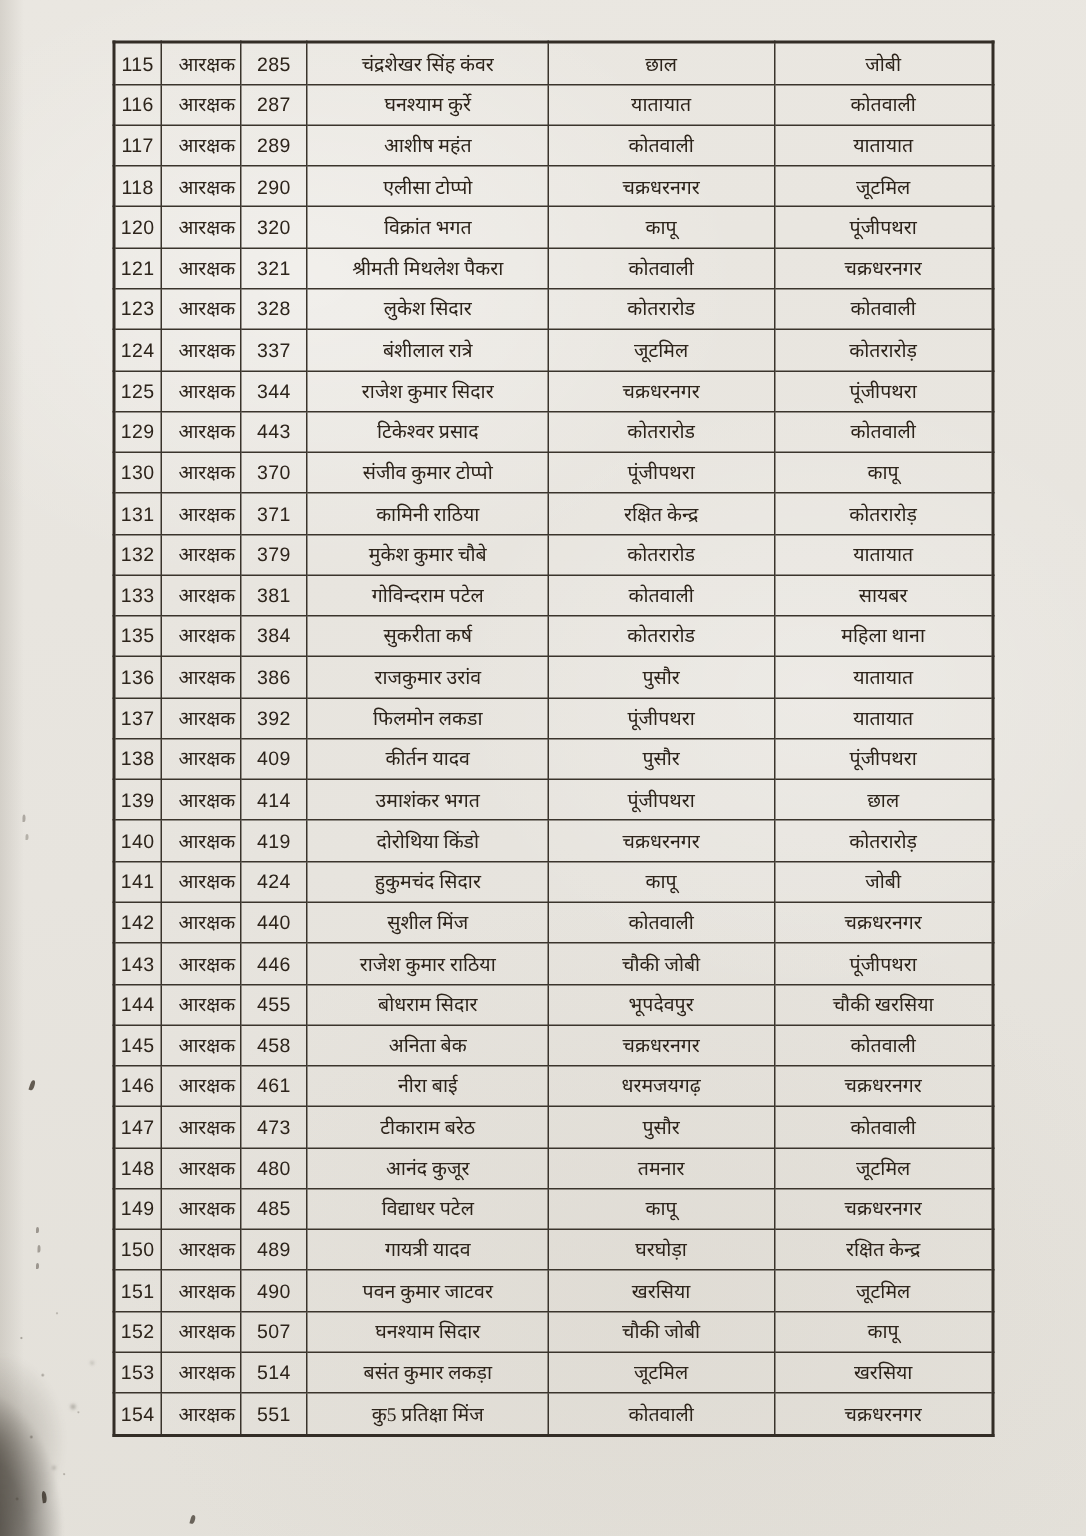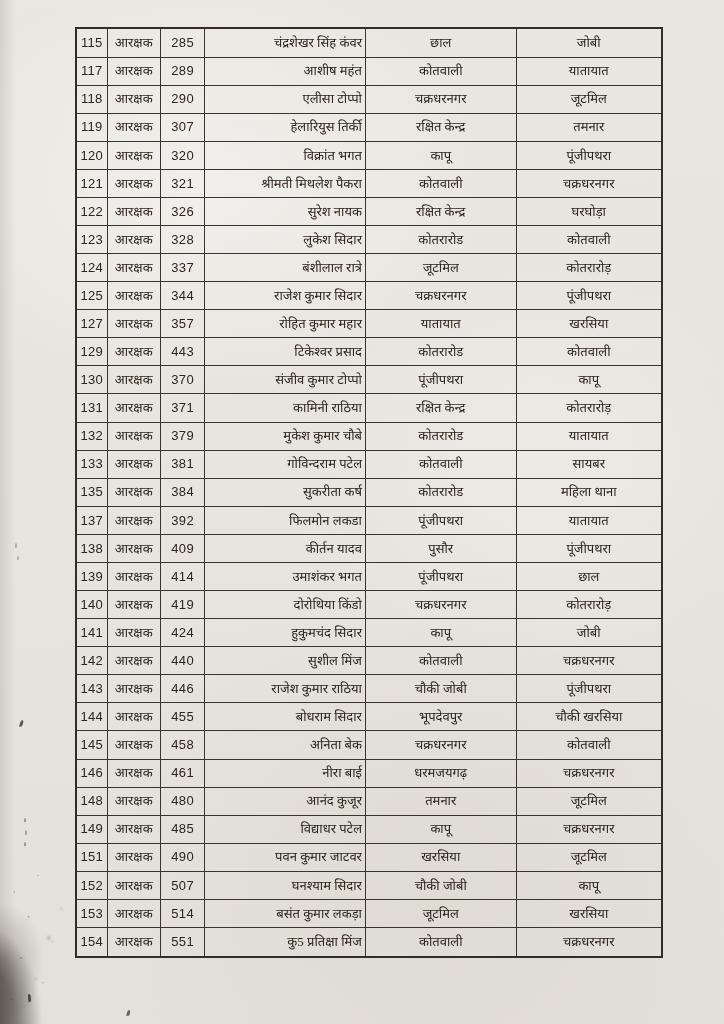--- a/index.html
+++ b/index.html
@@ -75,22 +75,22 @@
     white-space: nowrap;
     overflow: hidden;
     vertical-align: middle;
   }
   td.c-sno, td.c-badge {
     font-family: "Liberation Sans", sans-serif;
     font-size: 12.5px;
     text-align: center;
     letter-spacing: 0.3px;
   }
-  td.c-post { text-align: center; padding-left: 4px; }
-  td.c-name { text-align: right; padding-left: 5px; font-family: Liberation Serif, serif; }
+  td.c-post { text-align: right; padding-left: 4px; }
+  td.c-name { text-align: center; padding-left: 5px; font-family: Liberation Serif, serif; }
   td.c-from, td.c-to { text-align: center; }
   
   .ink-mark {
     position: absolute;
     background: #423a30;
     border-radius: 50% 50% 50% 0;
   }
   .mark-a { left: 20px; top: 720px; width: 3px; height: 7px; transform: rotate(18deg); opacity: 0.8; }
   .mark-b { left: 24px; top: 818px; width: 2px; height: 4px; opacity: 0.45; }
   .mark-c { left: 25px; top: 830px; width: 2px; height: 5px; opacity: 0.4; }
@@ -120,68 +120,60 @@
       <tbody>
           <tr>
       <td class="c-sno">115</td>
       <td class="c-post">आरक्षक</td>
       <td class="c-badge">285</td>
       <td class="c-name">चंद्रशेखर सिंह कंवर</td>
       <td class="c-from">छाल</td>
       <td class="c-to">जोबी</td>
     </tr>
           <tr>
+      <td class="c-sno">116</td>
+      <td class="c-post">आरक्षक</td>
+      <td class="c-badge">287</td>
+      <td class="c-name">घनश्याम कुर्रे</td>
+      <td class="c-from">यातायात</td>
+      <td class="c-to">कोतवाली</td>
+    </tr>
+          <tr>
       <td class="c-sno">117</td>
       <td class="c-post">आरक्षक</td>
       <td class="c-badge">289</td>
       <td class="c-name">आशीष महंत</td>
       <td class="c-from">कोतवाली</td>
       <td class="c-to">यातायात</td>
     </tr>
           <tr>
       <td class="c-sno">118</td>
       <td class="c-post">आरक्षक</td>
       <td class="c-badge">290</td>
       <td class="c-name">एलीसा टोप्पो</td>
       <td class="c-from">चक्रधरनगर</td>
       <td class="c-to">जूटमिल</td>
     </tr>
           <tr>
-      <td class="c-sno">119</td>
-      <td class="c-post">आरक्षक</td>
-      <td class="c-badge">307</td>
-      <td class="c-name">हेलारियुस तिर्की</td>
-      <td class="c-from">रक्षित केन्द्र</td>
-      <td class="c-to">तमनार</td>
-    </tr>
-          <tr>
       <td class="c-sno">120</td>
       <td class="c-post">आरक्षक</td>
       <td class="c-badge">320</td>
       <td class="c-name">विक्रांत भगत</td>
       <td class="c-from">कापू</td>
       <td class="c-to">पूंजीपथरा</td>
     </tr>
           <tr>
       <td class="c-sno">121</td>
       <td class="c-post">आरक्षक</td>
       <td class="c-badge">321</td>
       <td class="c-name">श्रीमती मिथलेश पैकरा</td>
       <td class="c-from">कोतवाली</td>
       <td class="c-to">चक्रधरनगर</td>
     </tr>
           <tr>
-      <td class="c-sno">122</td>
-      <td class="c-post">आरक्षक</td>
-      <td class="c-badge">326</td>
-      <td class="c-name">सुरेश नायक</td>
-      <td class="c-from">रक्षित केन्द्र</td>
-      <td class="c-to">घरघोड़ा</td>
-    </tr>
-          <tr>
       <td class="c-sno">123</td>
       <td class="c-post">आरक्षक</td>
       <td class="c-badge">328</td>
       <td class="c-name">लुकेश सिदार</td>
       <td class="c-from">कोतरारोड</td>
       <td class="c-to">कोतवाली</td>
     </tr>
           <tr>
       <td class="c-sno">124</td>
       <td class="c-post">आरक्षक</td>
@@ -192,28 +184,20 @@
     </tr>
           <tr>
       <td class="c-sno">125</td>
       <td class="c-post">आरक्षक</td>
       <td class="c-badge">344</td>
       <td class="c-name">राजेश कुमार सिदार</td>
       <td class="c-from">चक्रधरनगर</td>
       <td class="c-to">पूंजीपथरा</td>
     </tr>
           <tr>
-      <td class="c-sno">127</td>
-      <td class="c-post">आरक्षक</td>
-      <td class="c-badge">357</td>
-      <td class="c-name">रोहित कुमार महार</td>
-      <td class="c-from">यातायात</td>
-      <td class="c-to">खरसिया</td>
-    </tr>
-          <tr>
       <td class="c-sno">129</td>
       <td class="c-post">आरक्षक</td>
       <td class="c-badge">443</td>
       <td class="c-name">टिकेश्वर प्रसाद</td>
       <td class="c-from">कोतरारोड</td>
       <td class="c-to">कोतवाली</td>
     </tr>
           <tr>
       <td class="c-sno">130</td>
       <td class="c-post">आरक्षक</td>
@@ -248,20 +232,28 @@
     </tr>
           <tr>
       <td class="c-sno">135</td>
       <td class="c-post">आरक्षक</td>
       <td class="c-badge">384</td>
       <td class="c-name">सुकरीता कर्ष</td>
       <td class="c-from">कोतरारोड</td>
       <td class="c-to">महिला थाना</td>
     </tr>
           <tr>
+      <td class="c-sno">136</td>
+      <td class="c-post">आरक्षक</td>
+      <td class="c-badge">386</td>
+      <td class="c-name">राजकुमार उरांव</td>
+      <td class="c-from">पुसौर</td>
+      <td class="c-to">यातायात</td>
+    </tr>
+          <tr>
       <td class="c-sno">137</td>
       <td class="c-post">आरक्षक</td>
       <td class="c-badge">392</td>
       <td class="c-name">फिलमोन लकडा</td>
       <td class="c-from">पूंजीपथरा</td>
       <td class="c-to">यातायात</td>
     </tr>
           <tr>
       <td class="c-sno">138</td>
       <td class="c-post">आरक्षक</td>
@@ -328,34 +320,50 @@
     </tr>
           <tr>
       <td class="c-sno">146</td>
       <td class="c-post">आरक्षक</td>
       <td class="c-badge">461</td>
       <td class="c-name">नीरा बाई</td>
       <td class="c-from">धरमजयगढ़</td>
       <td class="c-to">चक्रधरनगर</td>
     </tr>
           <tr>
+      <td class="c-sno">147</td>
+      <td class="c-post">आरक्षक</td>
+      <td class="c-badge">473</td>
+      <td class="c-name">टीकाराम बरेठ</td>
+      <td class="c-from">पुसौर</td>
+      <td class="c-to">कोतवाली</td>
+    </tr>
+          <tr>
       <td class="c-sno">148</td>
       <td class="c-post">आरक्षक</td>
       <td class="c-badge">480</td>
       <td class="c-name">आनंद कुजूर</td>
       <td class="c-from">तमनार</td>
       <td class="c-to">जूटमिल</td>
     </tr>
           <tr>
       <td class="c-sno">149</td>
       <td class="c-post">आरक्षक</td>
       <td class="c-badge">485</td>
       <td class="c-name">विद्याधर पटेल</td>
       <td class="c-from">कापू</td>
       <td class="c-to">चक्रधरनगर</td>
+    </tr>
+          <tr>
+      <td class="c-sno">150</td>
+      <td class="c-post">आरक्षक</td>
+      <td class="c-badge">489</td>
+      <td class="c-name">गायत्री यादव</td>
+      <td class="c-from">घरघोड़ा</td>
+      <td class="c-to">रक्षित केन्द्र</td>
     </tr>
           <tr>
       <td class="c-sno">151</td>
       <td class="c-post">आरक्षक</td>
       <td class="c-badge">490</td>
       <td class="c-name">पवन कुमार जाटवर</td>
       <td class="c-from">खरसिया</td>
       <td class="c-to">जूटमिल</td>
     </tr>
           <tr>

